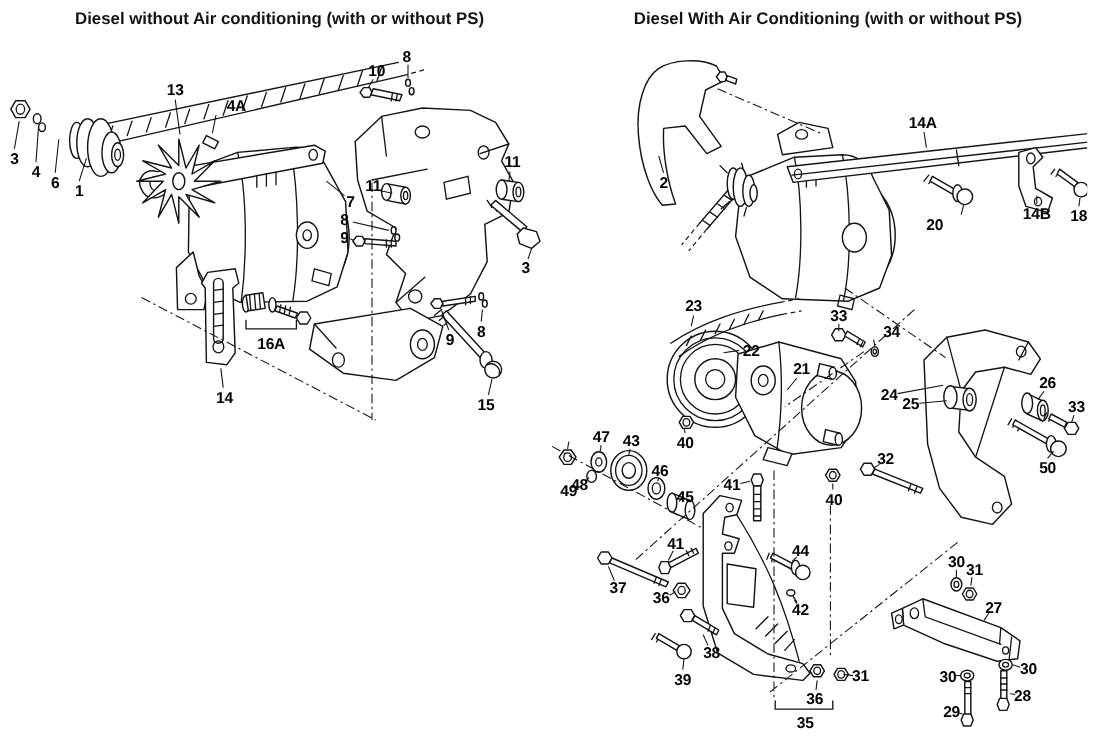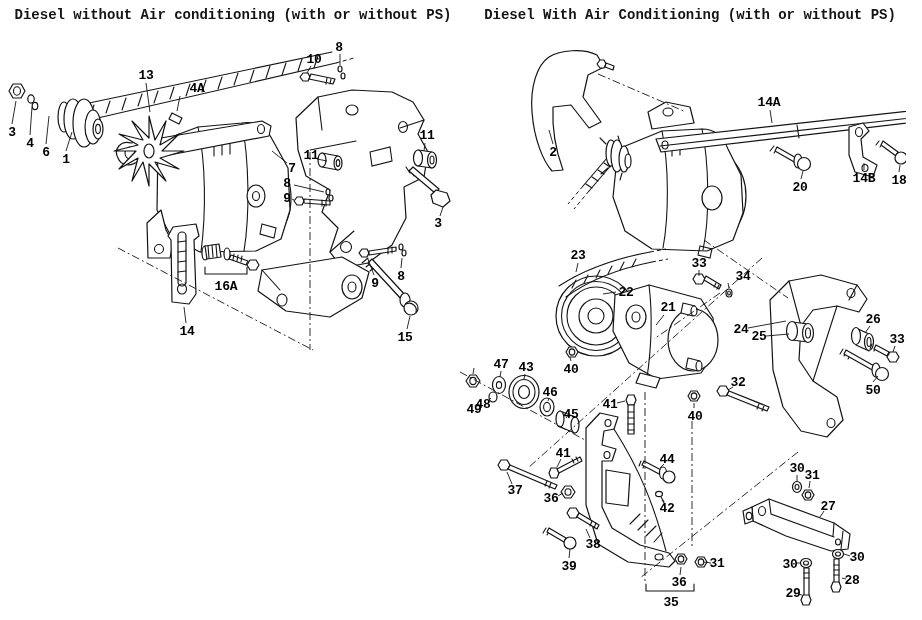--- a/index.html
+++ b/index.html
@@ -1,17 +1,17 @@
 <!DOCTYPE html>
 <html><head>
 <meta charset="utf-8">
 <style>
   html,body{margin:0;padding:0;background:#fff}
   .stage{position:relative;width:906px;height:620px;background:#fff;
-         font-family:Liberation Mono, monospace;overflow:hidden}
+         font-family:Liberation Sans, sans-serif;overflow:hidden}
   .panel-title{position:absolute;top:7px;transform:translateX(-50%);
       font-size:14px;font-weight:600;color:#141414;white-space:nowrap}
   .callout{position:absolute;transform:translate(-50%,-50%);
       font-size:13px;font-weight:700;color:#000;letter-spacing:-0.2px;white-space:nowrap}
   svg.art{position:absolute;left:0;top:0}
   .p{fill:#fff;stroke:#141414;stroke-width:1.2;stroke-linejoin:round}
   .ln{fill:none;stroke:#141414;stroke-width:1.1;stroke-linecap:round}
   .dd{fill:none;stroke:#141414;stroke-width:.9;stroke-dasharray:8 3 2 3}
   .dd2{fill:none;stroke:#141414;stroke-width:1;stroke-dasharray:4 3}
   .leader{stroke:#141414;stroke-width:.9}
@@ -419,21 +419,21 @@
       <div class="callout" style="left: 292px; top: 168px;">7</div>
       <div class="callout" style="left: 287px; top: 183px;">8</div>
       <div class="callout" style="left: 287px; top: 198px;">9</div>
       <div class="callout" style="left: 226px; top: 286px;">16A</div>
       <div class="callout" style="left: 187px; top: 331px;">14</div>
       <div class="callout" style="left: 375px; top: 283px;">9</div>
       <div class="callout" style="left: 401px; top: 276px;">8</div>
       <div class="callout" style="left: 405px; top: 337px;">15</div>
       <div class="callout" style="left: 553px; top: 152px;">2</div>
       <div class="callout" style="left: 769px; top: 102px;">14A</div>
-      <div class="callout" style="left: 800px; top: 187px;">20</div>
+      <div class="callout" style="left: 779px; top: 187px;">20</div>
       <div class="callout" style="left: 864px; top: 178px;">14B</div>
       <div class="callout" style="left: 899px; top: 180px;">18</div>
       <div class="callout" style="left: 578px; top: 255px;">23</div>
       <div class="callout" style="left: 626px; top: 292px;">22</div>
       <div class="callout" style="left: 668px; top: 307px;">21</div>
       <div class="callout" style="left: 699px; top: 263px;">33</div>
       <div class="callout" style="left: 727px; top: 276px; margin-left: 16px;">34</div>
       <div class="callout" style="left: 741px; top: 329px;">24</div>
       <div class="callout" style="left: 759px; top: 336px;">25</div>
       <div class="callout" style="left: 873px; top: 319px;">26</div>

